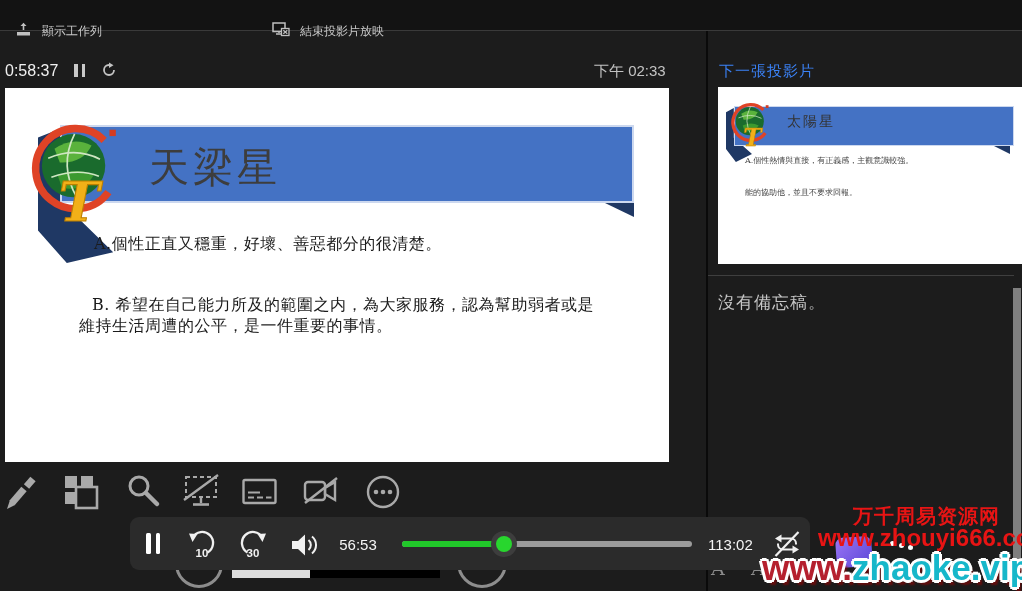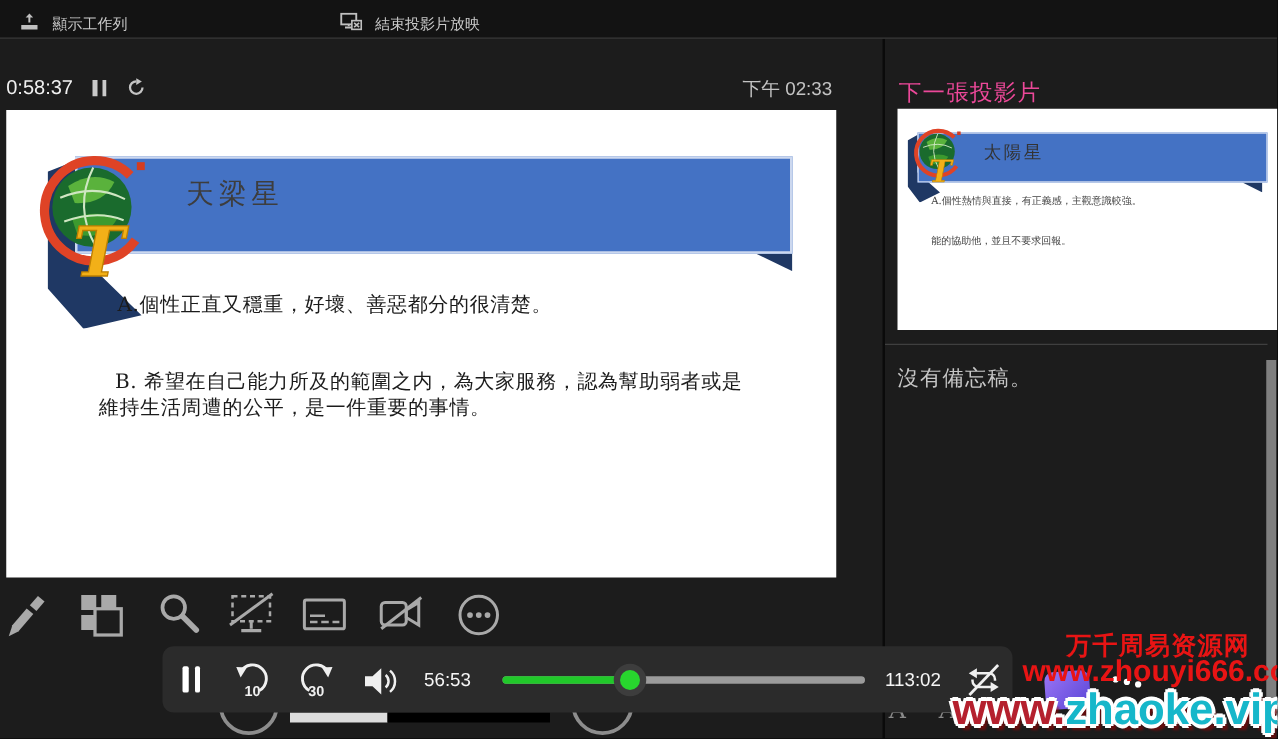--- a/index.html
+++ b/index.html
@@ -2,44 +2,44 @@
 <html><head>
 <meta charset="utf-8">
 <style>
   html,body{margin:0;padding:0;background:#000;}
   .app{position:relative;width:1022px;height:591px;background:#1c1c1c;overflow:hidden;
        font-family:"Liberation Sans",sans-serif;}
 
   
   .topbar{position:absolute;left:0;top:0;width:100%;height:30px;background:#131313;
           border-bottom:1px solid #3a3a3a;z-index:4;}
-  .tb-item{position:absolute;top:4px;height:30px;display:flex;align-items:center;gap:10px;
+  .tb-item{position:absolute;top:16px;height:30px;display:flex;align-items:center;gap:10px;
            color:#c9c9c9;font-size:12px;cursor:default;}
   .tb-1{left:15px}.tb-2{left:148px}.tb-3{left:272px}
 
   
   .elapsed{position:absolute;left:5px;top:62px;color:#f0f0f0;font-size:16px;}
   .t-pause{position:absolute;left:74px;top:64px;display:flex;gap:4px;}
   .t-pause i{width:3.5px;height:13px;background:#c9c9c9;display:block;}
   .t-restart{position:absolute;left:101px;top:62px;}
   .clock{position:absolute;left:594px;top:62px;color:#c3c3c3;font-size:15px;}
-  .next-label{position:absolute;left:719px;top:62px;color:#ec4899;font-size:18px;letter-spacing:1px;}
+  .next-label{position:absolute;left:719px;top:62px;color:#3b82f6;font-size:15px;letter-spacing:1px;}
   .vdivider{position:absolute;left:706px;top:31px;width:2px;height:560px;background:#0a0a0a;}
 
   
   .slide{position:absolute;left:5px;top:88px;width:664px;height:374px;background:#fff;}
   .tail{position:absolute;left:33px;top:40px;width:80px;height:135px;background:#1f3864;
         clip-path:polygon(0 7%,30% 0,30% 55%,94% 92%,36% 100%,0 76%);}
   .banner{position:absolute;left:55px;top:37px;width:570px;height:74px;background:#4472c4;
           border:2px solid #ccd8ef;}
   .rfold{position:absolute;left:600px;top:115px;width:29px;height:14px;background:#1f3864;
          clip-path:polygon(0 0,100% 0,100% 100%);}
   .logo-main{position:absolute;left:24px;top:28px;width:106px;height:112px;}
   .slide-title{position:absolute;left:144px;top:52px;font-family:"DejaVu Serif","Liberation Serif",serif;
-               font-size:22px;color:#3d3d3d;letter-spacing:4px;}
+               font-size:40px;color:#3d3d3d;letter-spacing:4px;}
   .slide-text{position:absolute;font-family:"DejaVu Serif","Liberation Serif",serif;font-size:16px;
               color:#1b1b1b;white-space:nowrap;letter-spacing:.5px;}
   .la{left:89px;top:146px}.lb1{left:87px;top:207px}.lb2{left:74px;top:228px}
 
   
   .thumb{position:absolute;left:718px;top:87px;width:304px;height:177px;background:#fff;overflow:hidden;}
   .nt-tail{position:absolute;left:8px;top:21px;width:26px;height:54px;background:#1f3864;
            clip-path:polygon(0 8%,30% 0,30% 55%,100% 85%,38% 100%,0 76%);}
   .nt-banner{position:absolute;left:16px;top:19px;width:278px;height:38px;background:#4472c4;
              border:1px solid #ccd8ef;}

